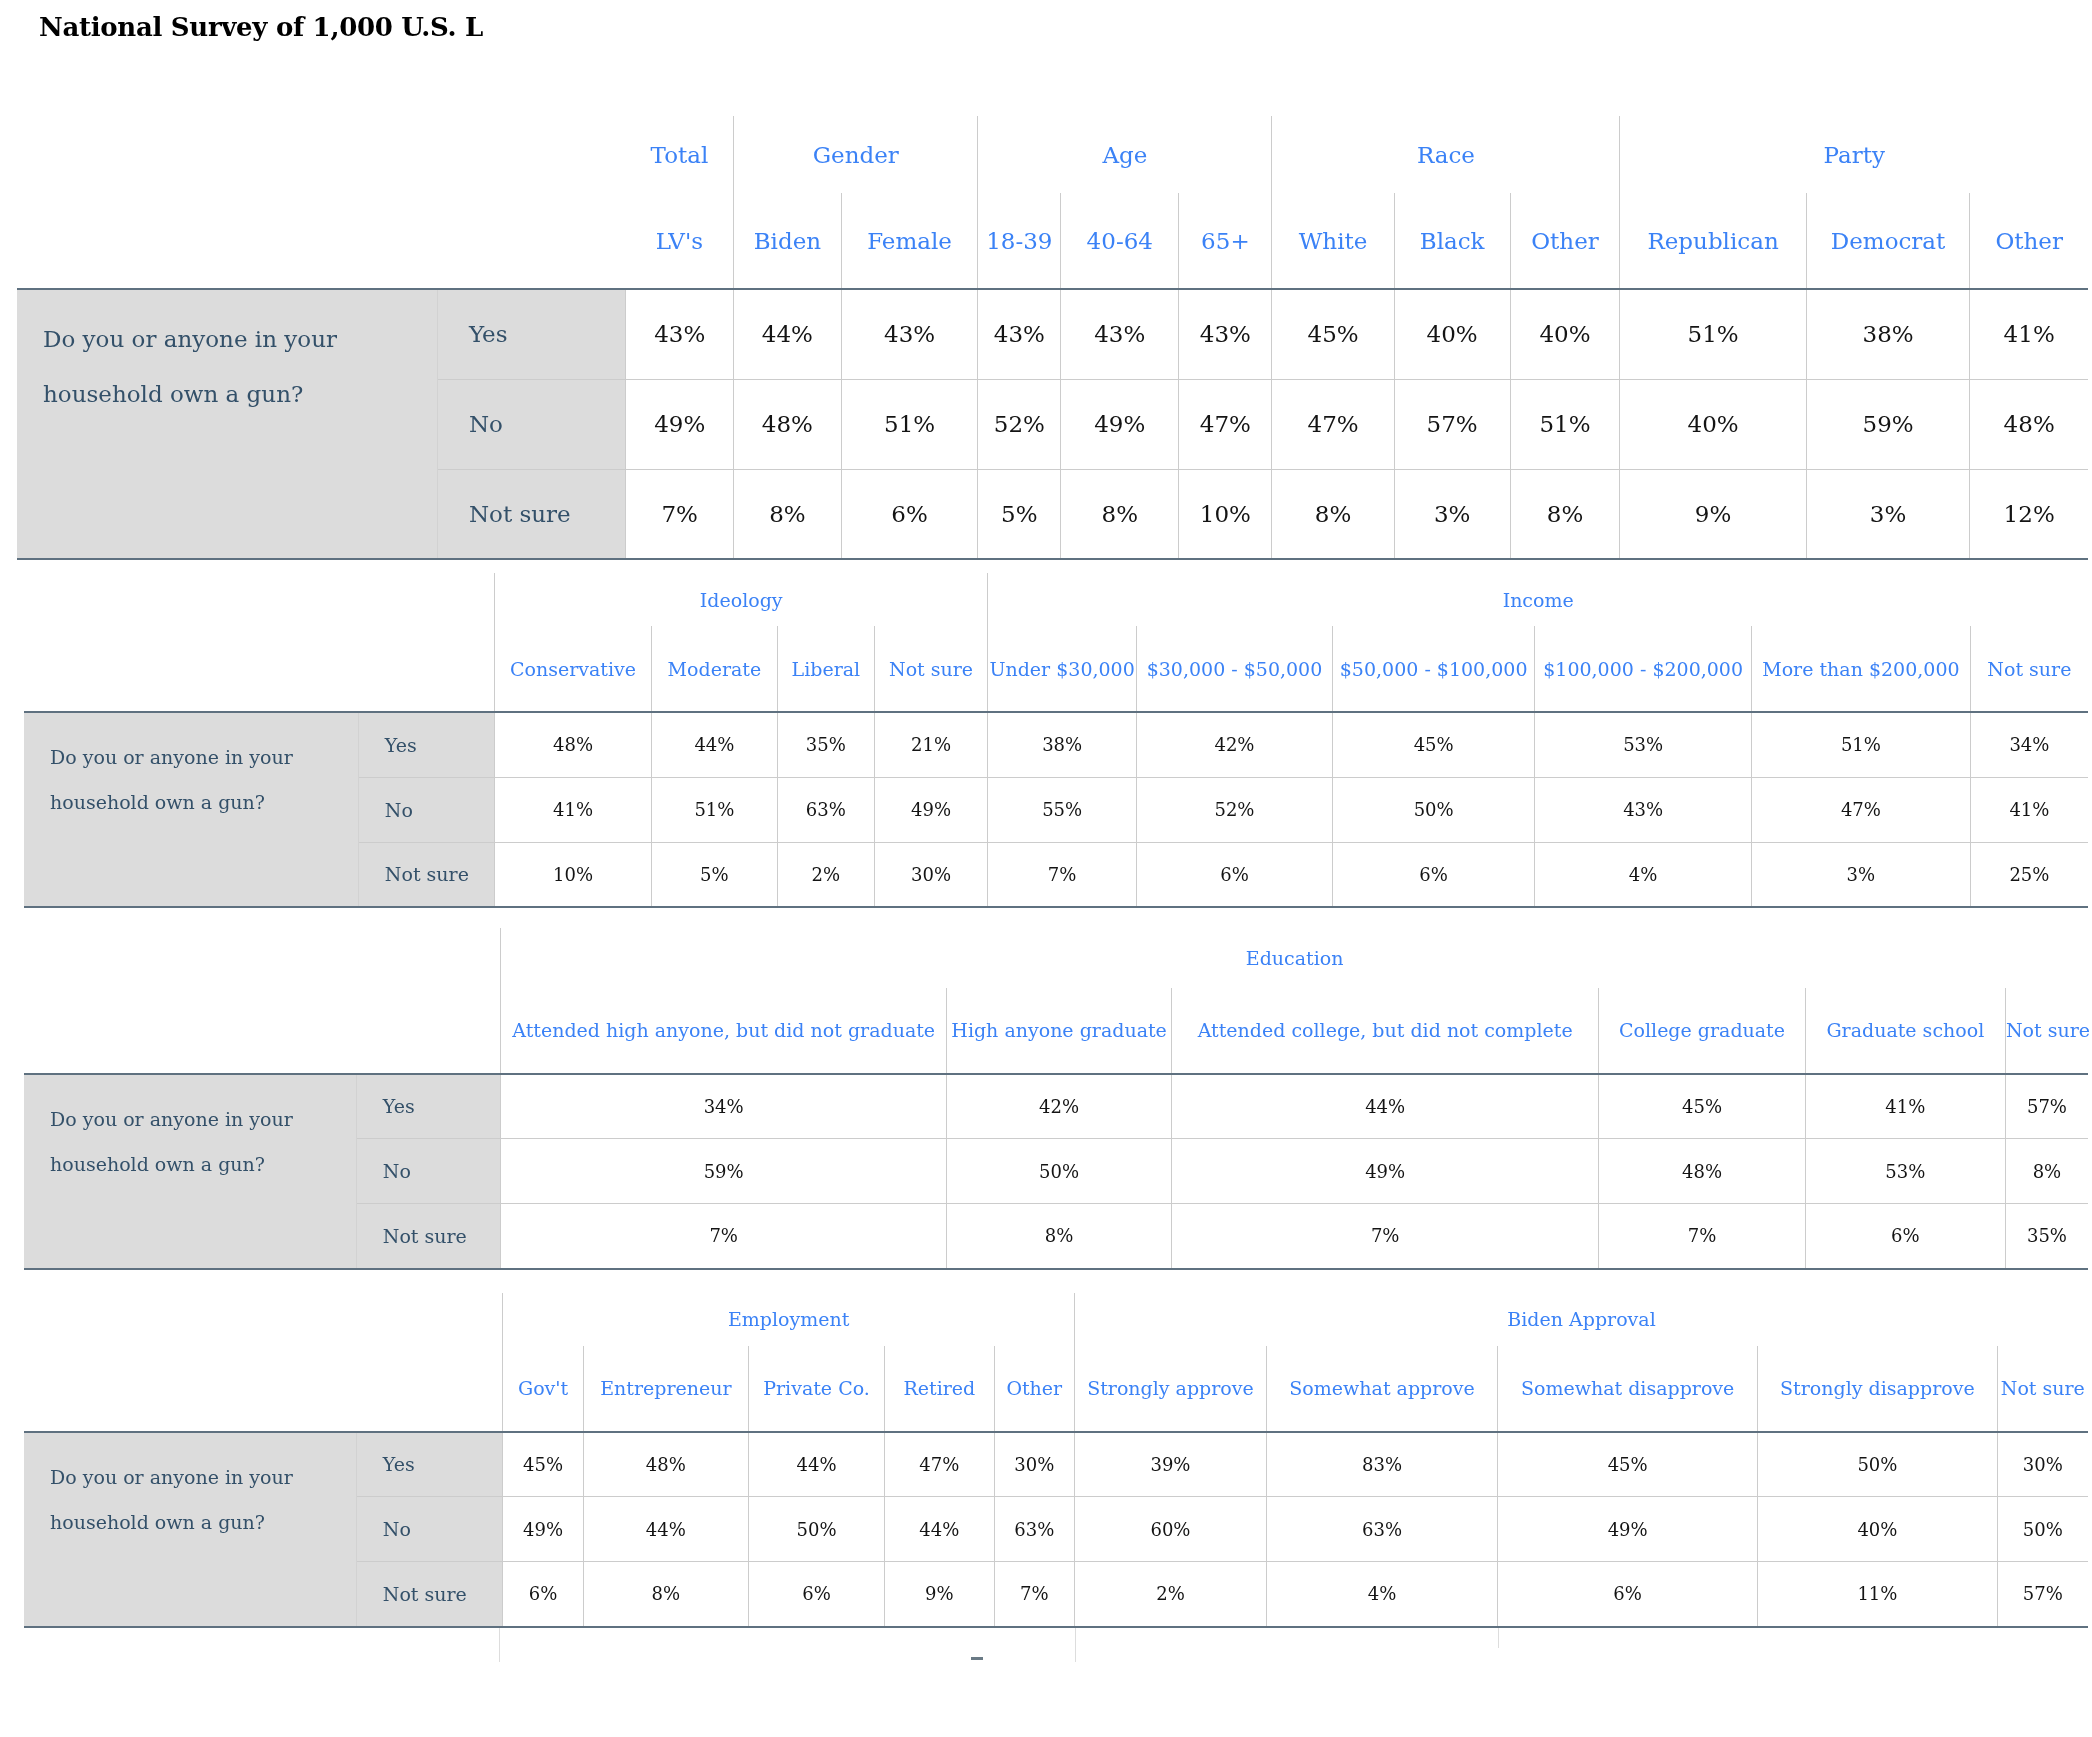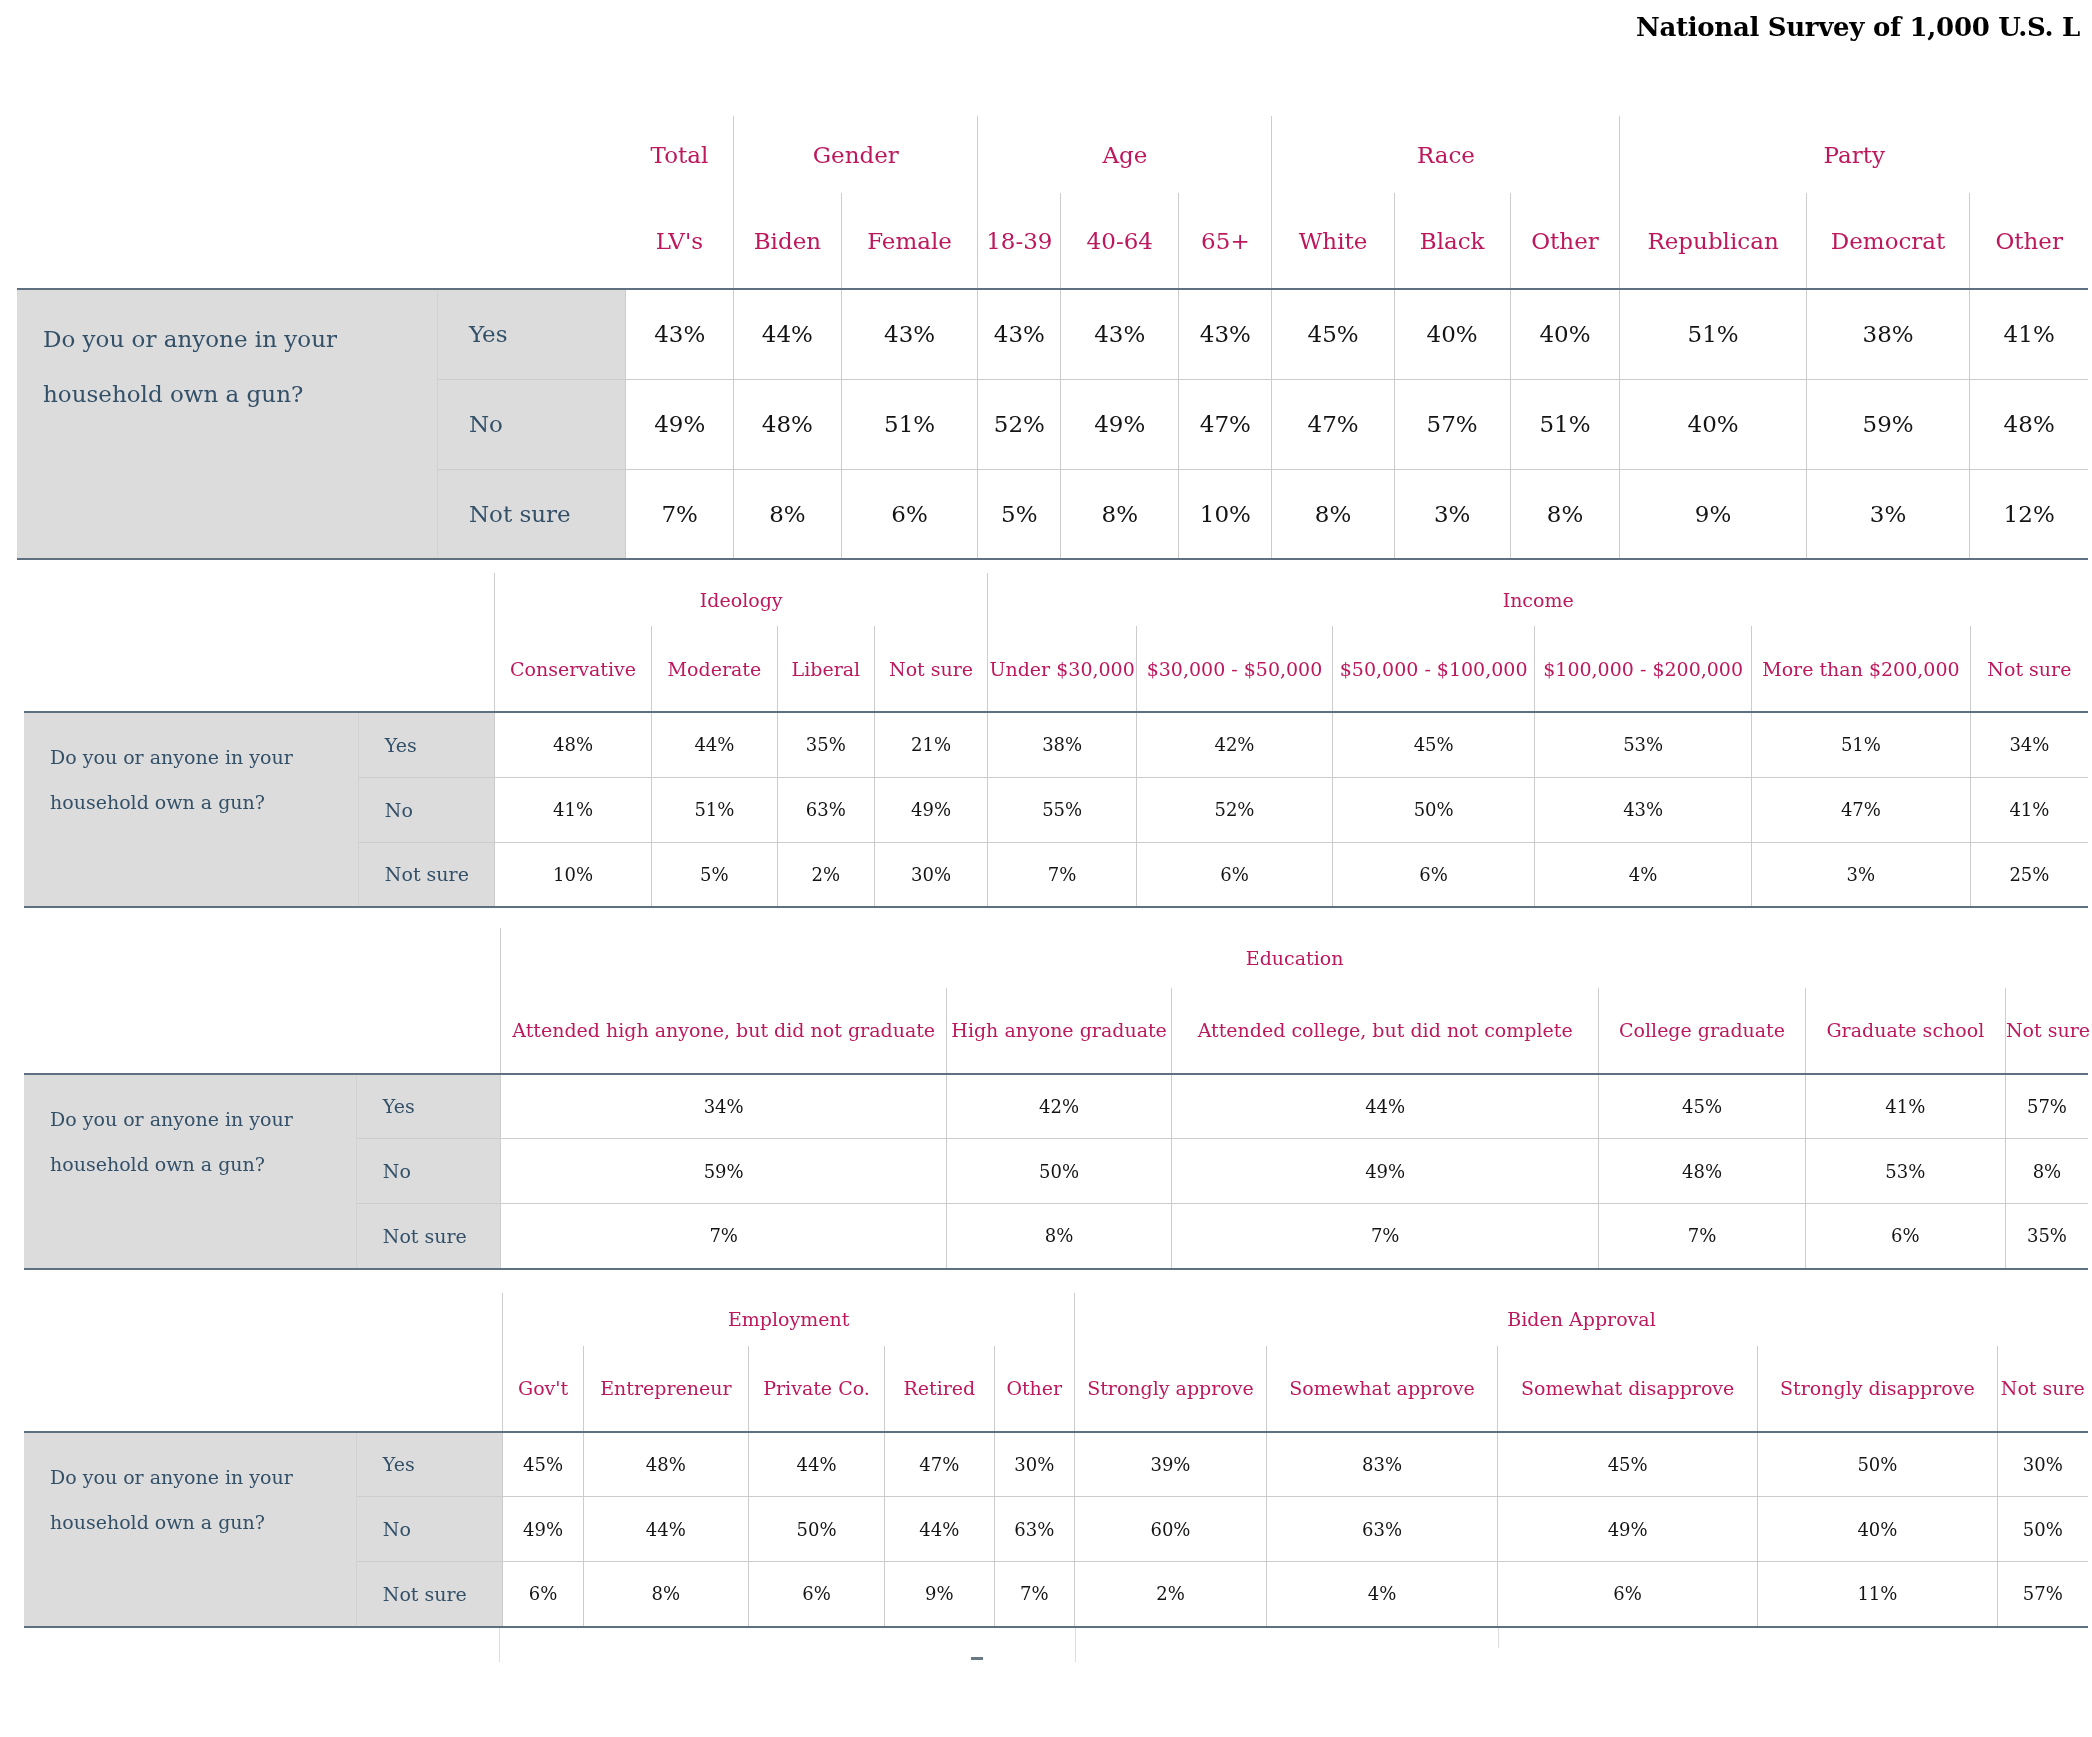--- a/index.html
+++ b/index.html
@@ -1,31 +1,31 @@
 <!DOCTYPE html>
 <html style="font-size:13.7px"><head>
 <meta charset="utf-8">
 <style>
   html,body{margin:0;padding:0;}
   body{
     width:2092px;height:1738px;overflow:hidden;background:#ffffff;
     font-family:"DejaVu Serif","Liberation Serif",serif;
     position:relative;
   }
-  .titles{padding:12px 12px 0 39px;text-align:right;}
+  .titles{padding:12px 12px 0 39px;}
   .title{font-size:26px;font-weight:bold;color:#000000;letter-spacing:-0.3px;}
   .title + .title{margin-top:49px;}
 
   table.xtab{border-collapse:collapse;table-layout:fixed;}
   table.t0{margin:74px 0 0 17px;width:2071px;}
   table.t1{margin:13px 0 0 24px;width:2064px;}
   table.t2{margin:19.7px 0 0 24px;width:2064px;}
   table.t3{margin:23px 0 0 24px;width:2064px;}
 
-  th{font-weight:normal;color:#be185d;text-align:center;vertical-align:middle;white-space:nowrap;padding:0;}
+  th{font-weight:normal;color:#3b82f6;text-align:center;vertical-align:middle;white-space:nowrap;padding:0;}
   td{padding:0;}
   .t0 th{font-size:23px;}
   .t1 th,.t2 th,.t3 th{font-size:19px;text-align:center;}
 
   .t0 thead tr.grp{height:77px;}
   .t0 thead tr.cols{height:96px;}
   .t1 thead tr.grp{height:53px;}
   .t2 thead tr.grp{height:60px;}
   .t3 thead tr.grp{height:53px;}
   .t1 thead tr.cols,.t2 thead tr.cols,.t3 thead tr.cols{height:86px;}

